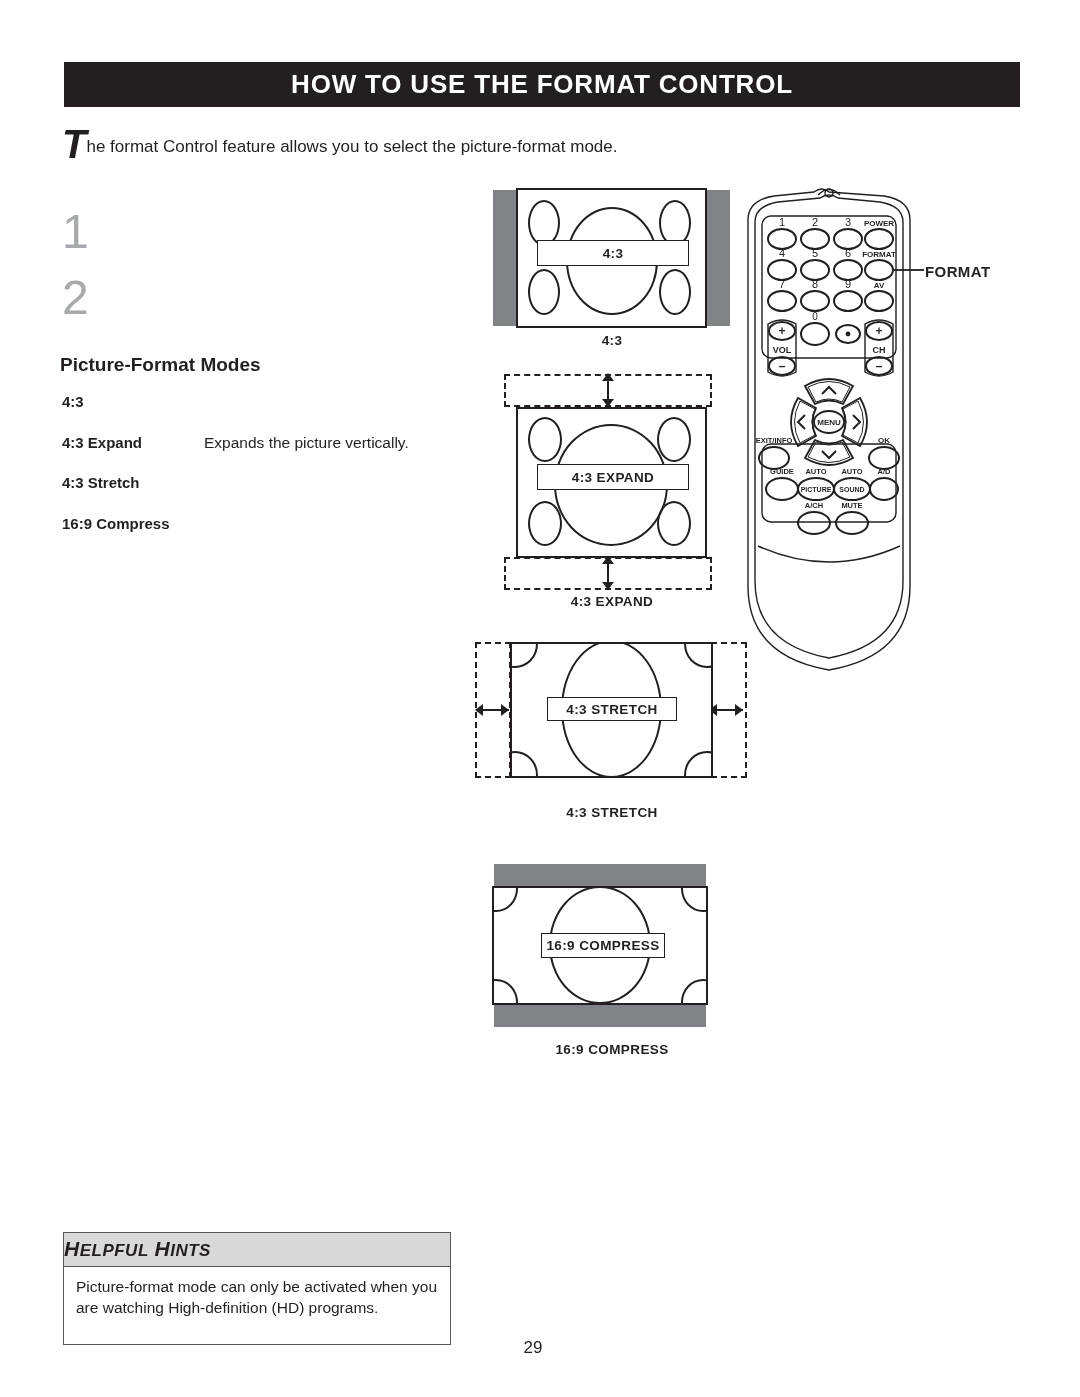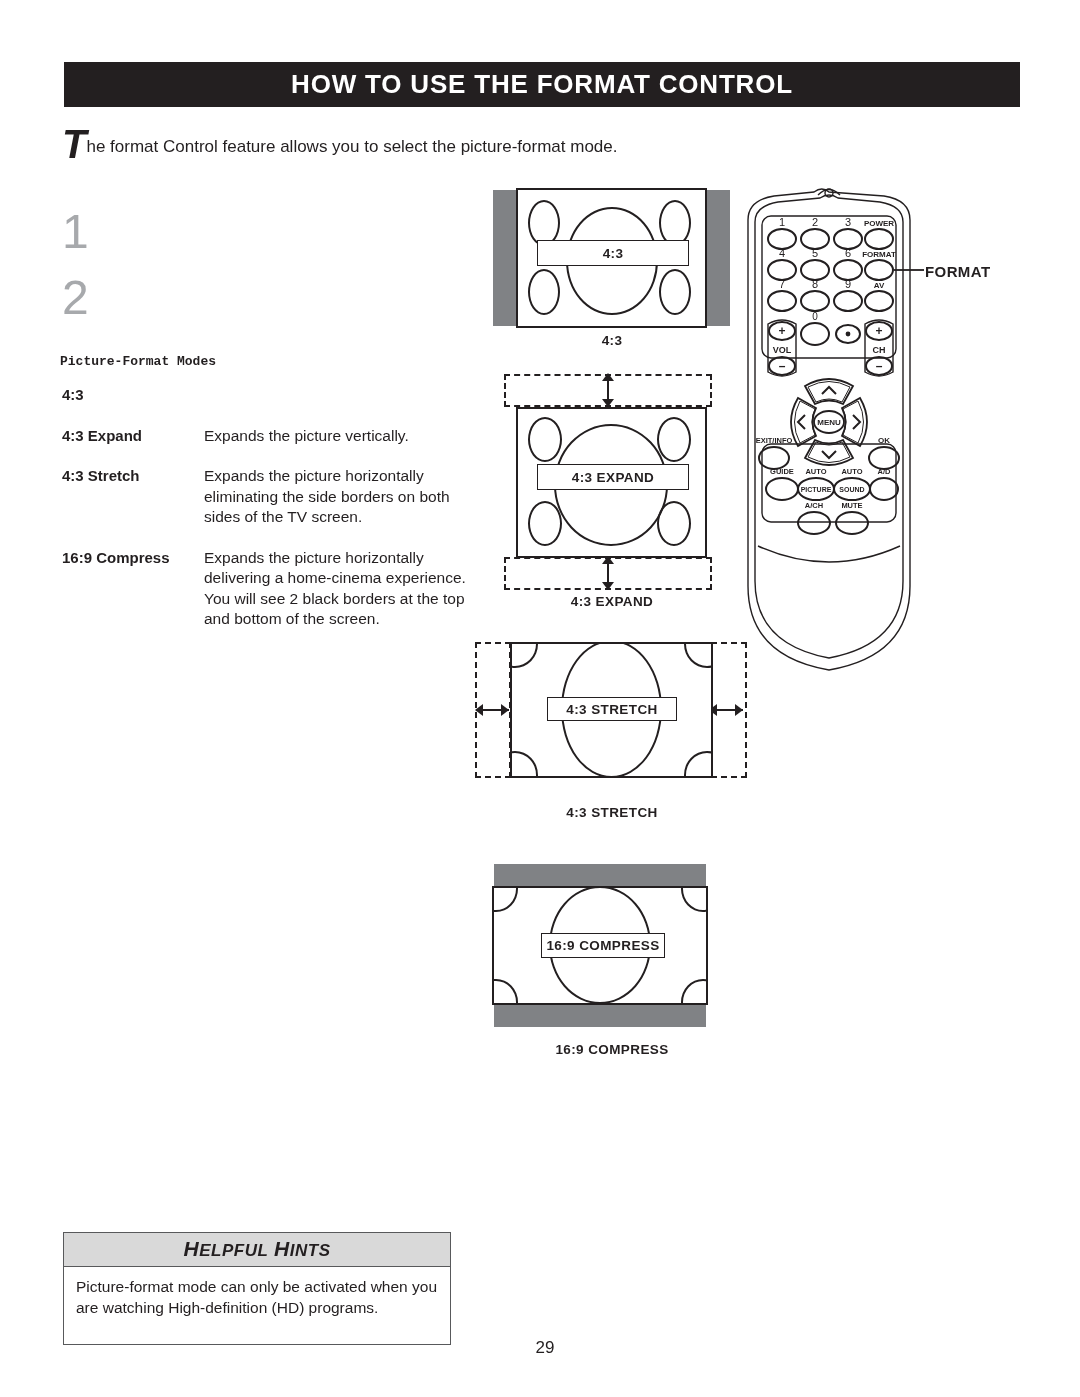--- a/index.html
+++ b/index.html
@@ -46,52 +46,52 @@
   .steps{ margin-top:28px; }
   .step{ display:flex; margin-bottom:22px; }
   .step-num{
     width:58px; flex:0 0 58px;
     font-size:48px; line-height:44px; color:#a7a9ac;
     font-weight:normal; text-align:left; padding-left:6px;
   }
   .step-body{ flex:1; font-size:15.5px; line-height:20.5px; padding-top:4px; }
   .step-body b{ font-weight:bold; }
 
-  .h-modes{ font-size:13px; font-weight:bold; margin:34px 0 0 4px;font-family:Liberation Mono, monospace; }
+  .h-modes{ font-size:19px; font-weight:bold; margin:34px 0 0 4px; }
 
   .modes{ margin-top:16px; }
   .mode-row{ display:flex; margin-bottom:20px; }
   .mode-term{
     flex:0 0 148px; width:148px;
     font-size:15px; font-weight:bold; line-height:20.5px;
     padding-left:6px;
   }
   .mode-desc{ flex:1; font-size:15.5px; line-height:20.5px; }
 
   
   .hints{
     position:absolute; left:63px; top:1232px; width:388px;
     border:1px solid #58595b; background:#ffffff;
   }
   .hints-head{
     background:#d9d9d9; border-bottom:1px solid #58595b;
-    text-align:center; padding:4px 0 5px 0;
+    padding:4px 0 5px 0;
   }
   .hints-head span{
     font-style:italic; font-weight:bold; font-size:19px;
     letter-spacing:0.5px;
   }
   .hints-body{
     padding:9px 12px 26px 12px;
     font-size:15.5px; line-height:21px;
   }
 
   
   .page-num{
-    position:absolute; left:12px; top:1338px; width:1066px;
+    position:absolute; left:0; top:1338px; width:1066px;
     text-align:center; font-size:17px;
   }
 
   
   .diagram{ position:absolute; }
   .dg-caption{
     position:absolute; width:100%; text-align:center;
     font-size:13.5px; font-weight:bold; letter-spacing:0.4px;
   }
   .screen{
@@ -175,25 +175,23 @@
   <div class="modes">
     <div class="mode-row">
       <div class="mode-term">4:3</div>
     </div>
     <div class="mode-row">
       <div class="mode-term">4:3 Expand</div>
       <div class="mode-desc">Expands the picture vertically.</div>
     </div>
     <div class="mode-row">
       <div class="mode-term">4:3 Stretch</div>
-      <div class="mode-desc">Expands the picture horizontally eliminating the side borders on both sides of the TV screen.</div>
     </div>
     <div class="mode-row">
       <div class="mode-term">16:9 Compress</div>
-      <div class="mode-desc">Expands the picture horizontally delivering a home-cinema experience. You will see 2 black borders at the top and bottom of the screen.</div>
     </div>
   </div>
 
 </div>
 
 <div class="diagram" style="left:490px; top:186px; width:244px; height:165px;">
 
   <div class="graybar" style="left:3px;  top:4px; width:26px; height:136px;"></div>
   <div class="graybar" style="left:214px;top:4px; width:26px; height:136px;"></div>
 

